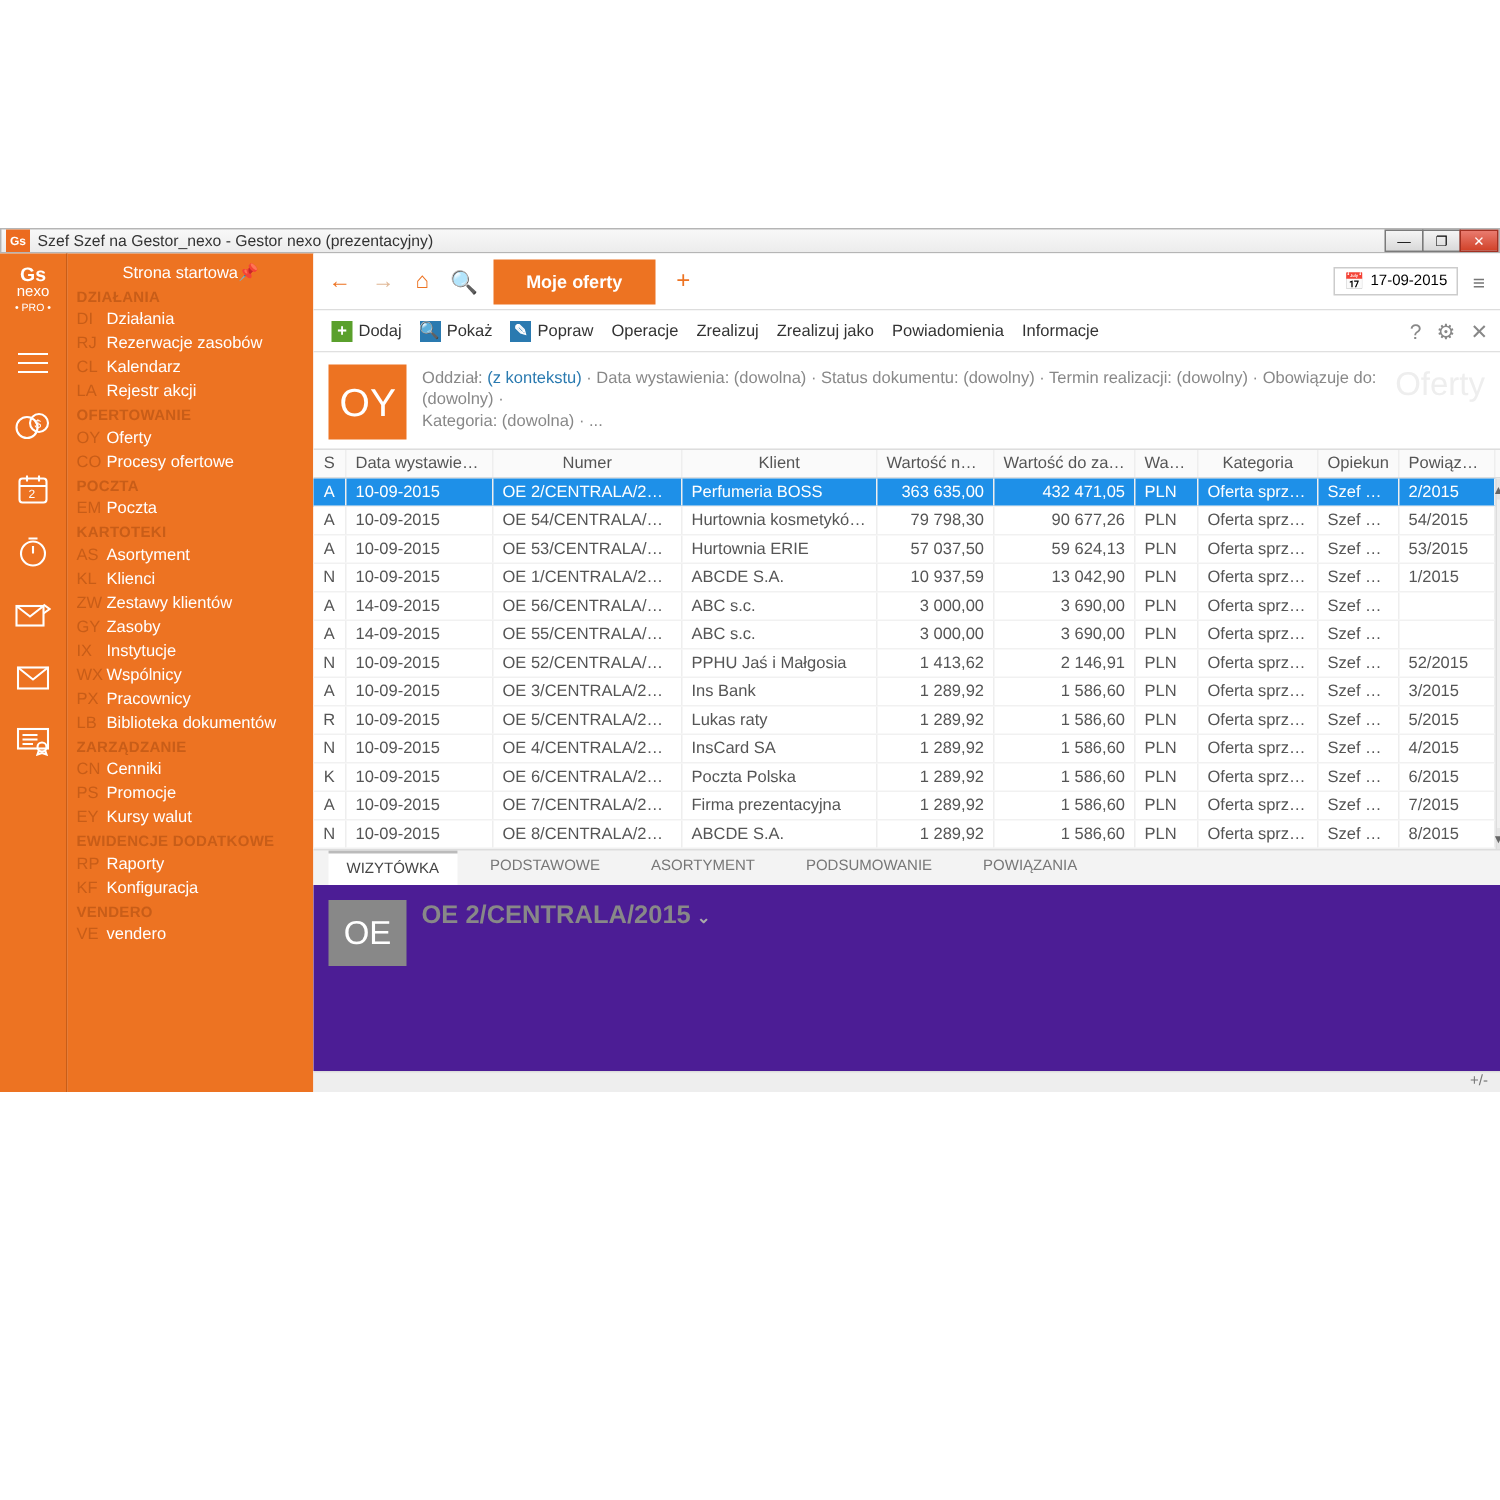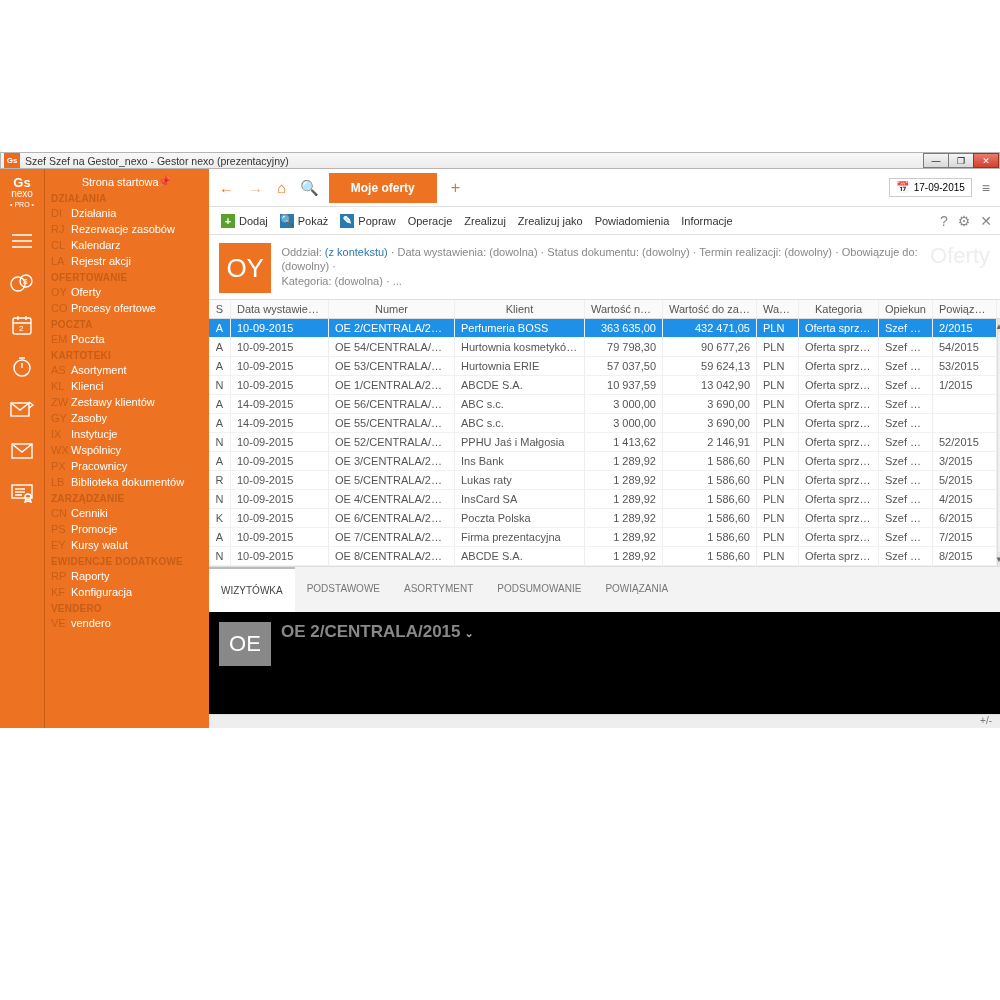--- a/index.html
+++ b/index.html
@@ -50,23 +50,23 @@
 .gc { padding:3px 6px; border-right:1px solid #eee; overflow:hidden; white-space:nowrap; text-overflow:ellipsis; color:#555; }
 .gh .gc{color:#555;text-align:center;cursor:pointer;}
 .row { display:flex; border-bottom:1px solid #f1f1f1; }
 .row.sel { background:#1e90e8; color:#fff; }
 .row.sel .gc{color:#fff;}
 .c0{width:22px;text-align:center;} .c1{width:98px;} .c2{width:126px;} .c3{width:130px;}
 .c4{width:78px;text-align:right;} .c5{width:94px;text-align:right;} .c6{width:42px;}
 .c7{width:80px;} .c8{width:54px;} .c9{width:64px;}
 .sort{font-size:8px;margin-left:2px;}
 .detail-tabs{display:flex;background:#f3f3f3;border-top:1px solid #ddd;font-size:10px;}
-.dtab{padding:16px 12px;color:#777;cursor:pointer;}
+.dtab{padding:5px 12px;color:#777;cursor:pointer;margin-left:10px;}
 .dtab.active{background:#fff;border-top:2px solid #bbb;color:#444;}
-.detail{flex:1;background:#000000;padding:10px;display:flex;align-items:flex-start;min-height:90px;}
+.detail{flex:1;background:#4c1d95;padding:10px;display:flex;align-items:flex-start;min-height:90px;}
 .oe{width:52px;height:44px;background:#888;color:#fff;font-size:22px;display:flex;align-items:center;justify-content:center;margin-right:10px;}
 .detail h3{color:#888;font-size:17px;font-weight:700;}
 .detail h3 .caret{font-size:11px;color:#aaa;margin-left:4px;}
 .detail-right{margin-left:auto;text-align:right;}
 .amount{color:#888;font-size:18px;font-weight:400;}
 .status{color:#999;font-size:11px;margin-top:2px;}
 .footer { height:14px; background:#eee; text-align:right; font-size:10px; color:#777; padding-right:8px; border-top:1px solid #ddd; }
 .grid-wrap{display:flex;}
 .grid-rows{flex:1;}
 .vscroll{width:16px;background:#f0f0f0;border-left:1px solid #ddd;position:relative;}

